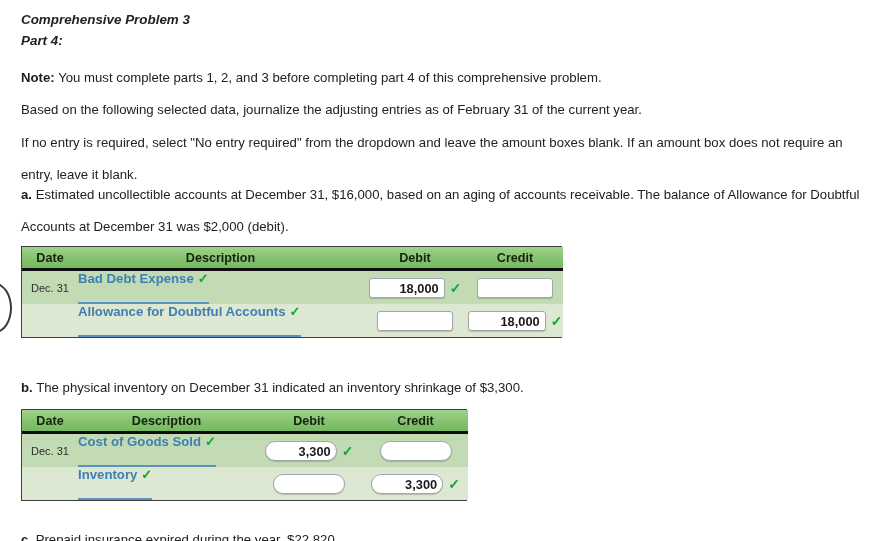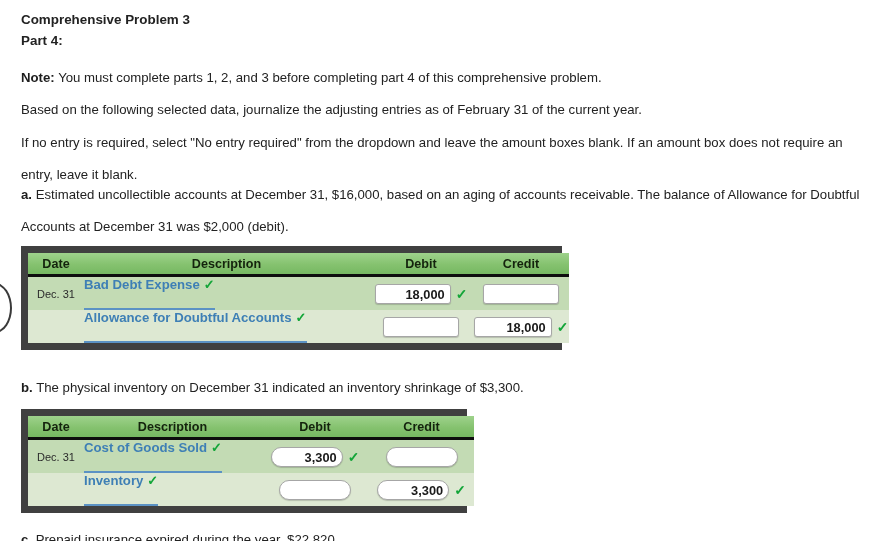--- a/index.html
+++ b/index.html
@@ -37,20 +37,21 @@
   }
 
   
   .txt {
     position: absolute;
     left: 21px;
     line-height: 20px;
     color: #222222;
     font-size: 13.2px;
     white-space: pre-wrap;
+    font-style: italic;
   }
 
   .para {
     position: absolute;
     left: 21px;
     width: 856px;
     line-height: 32px;
     font-size: 13.2px;
     color: #222222;
   }
@@ -61,21 +62,21 @@
   .note  { top: 62px; }
   .based { top: 94px; }
   .ifno  { top: 127px; }
   .itema { top: 179px; }
   .itemb { top: 372px; }
   .itemc { top: 524px; }
 
   
   .jtable {
     position: absolute;
-    border: 7px solid #404040;
+    border: 1px solid #404040;
     border-collapse: collapse;
     background: #c4b5fd;
     box-sizing: border-box;
   }
   .jtable table {
     border-collapse: collapse;
     width: 100%;
     table-layout: fixed;
   }
   .jtable thead th {

